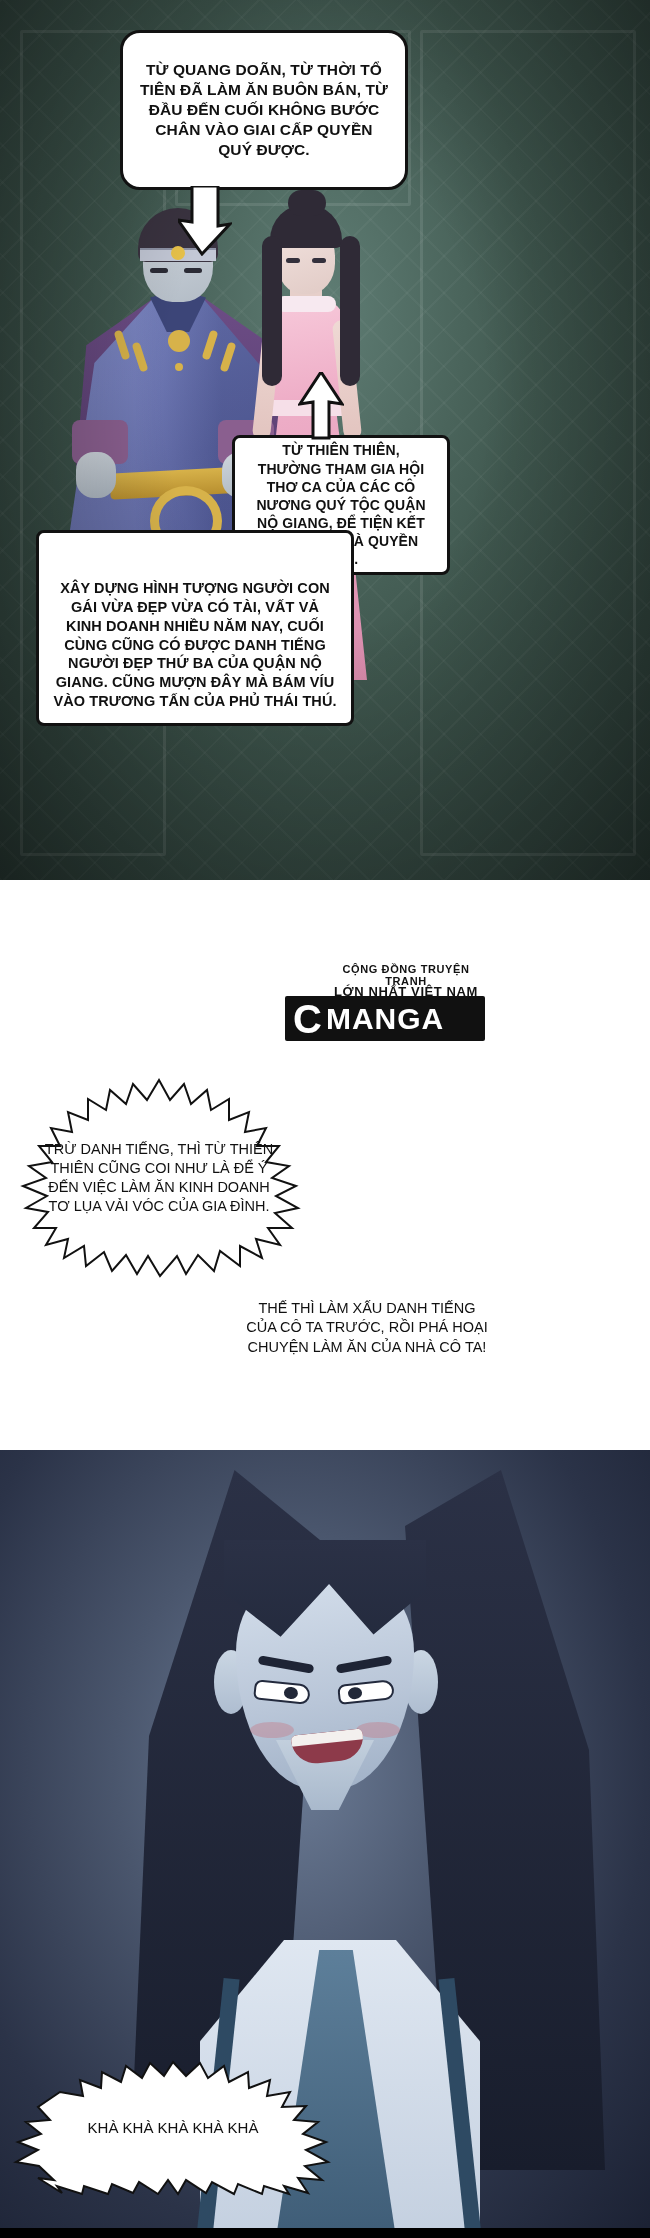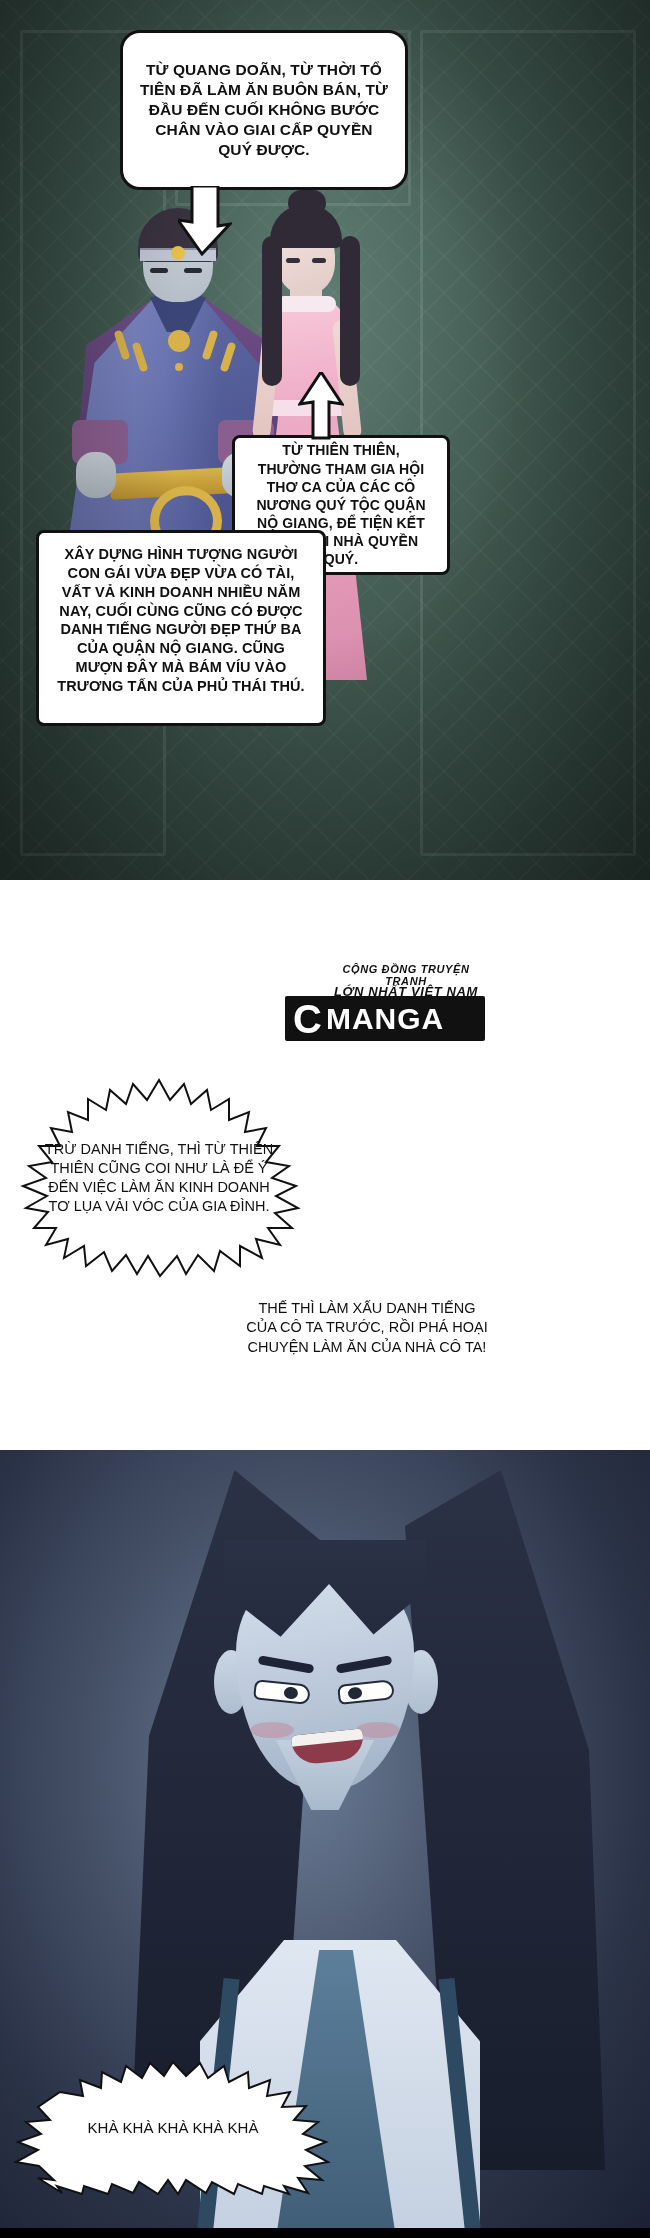--- a/index.html
+++ b/index.html
@@ -364,21 +364,20 @@
     left: 285px; top: 963px;
     width: 200px; height: 78px;
   }
   .logo .toptext {
     position: absolute;
     left: 42px; top: 0;
     width: 158px;
     text-align: center;
     color: #111;
     font-weight: 700;
-    font-style: italic;
   }
   .logo .t1 { font-size: 11px; letter-spacing: 0.6px; }
   .logo .t2 { font-size: 13px; letter-spacing: 0.6px; margin-top: 7px; }
   .logo .block {
     position: absolute;
     left: 0; top: 33px;
     width: 200px; height: 45px;
     background: #111;
     display: flex;
     align-items: center;
@@ -495,21 +494,21 @@
 
   <div class="bubble sq" style="left:232px; top:435px; width:218px; height:140px; border-radius:8px; font-size:14px; display:flex; align-items:center; justify-content:center;">
     <span class="txt">TỪ THIÊN THIÊN, THƯỜNG THAM GIA HỘI THƠ CA CỦA CÁC CÔ NƯƠNG QUÝ TỘC QUẬN NỘ GIANG, ĐỂ TIỆN KẾT GIAO VỚI NHÀ QUYỀN QUÝ.</span>
   </div>
   <div class="arrow" style="left:298px; top:372px; width:46px; height:68px;">
     <svg width="46" height="68" viewBox="0 0 46 68">
       <polygon points="23,0 44,32 31,30 31,66 15,66 15,30 2,32" fill="#ffffff" stroke="#111111" stroke-width="3"></polygon>
     </svg>
   </div>
 
-  <div class="bubble sq" style="left:36px; top:530px; width:290px; height:196px; border-radius:8px; font-size:14.5px; display:flex; align-items:flex-start; justify-content:center;">
+  <div class="bubble sq" style="left:36px; top:530px; width:318px; height:196px; border-radius:8px; font-size:14.5px; display:flex; align-items:flex-end; justify-content:center;">
     <span class="txt">XÂY DỰNG HÌNH TƯỢNG NGƯỜI CON GÁI VỪA ĐẸP VỪA CÓ TÀI, VẤT VẢ KINH DOANH NHIỀU NĂM NAY, CUỐI CÙNG CŨNG CÓ ĐƯỢC DANH TIẾNG NGƯỜI ĐẸP THỨ BA CỦA QUẬN NỘ GIANG. CŨNG MƯỢN ĐÂY MÀ BÁM VÍU VÀO TRƯƠNG TẤN CỦA PHỦ THÁI THÚ.</span>
   </div>
 
   <div class="logo">
     <div class="toptext t1">CỘNG ĐỒNG TRUYỆN TRANH</div>
     <div class="toptext t2" style="top:14px;">LỚN NHẤT VIỆT NAM</div>
     <div class="block">
       <span class="cletter">C</span>
       <span class="manga">MANGA</span>
     </div>

